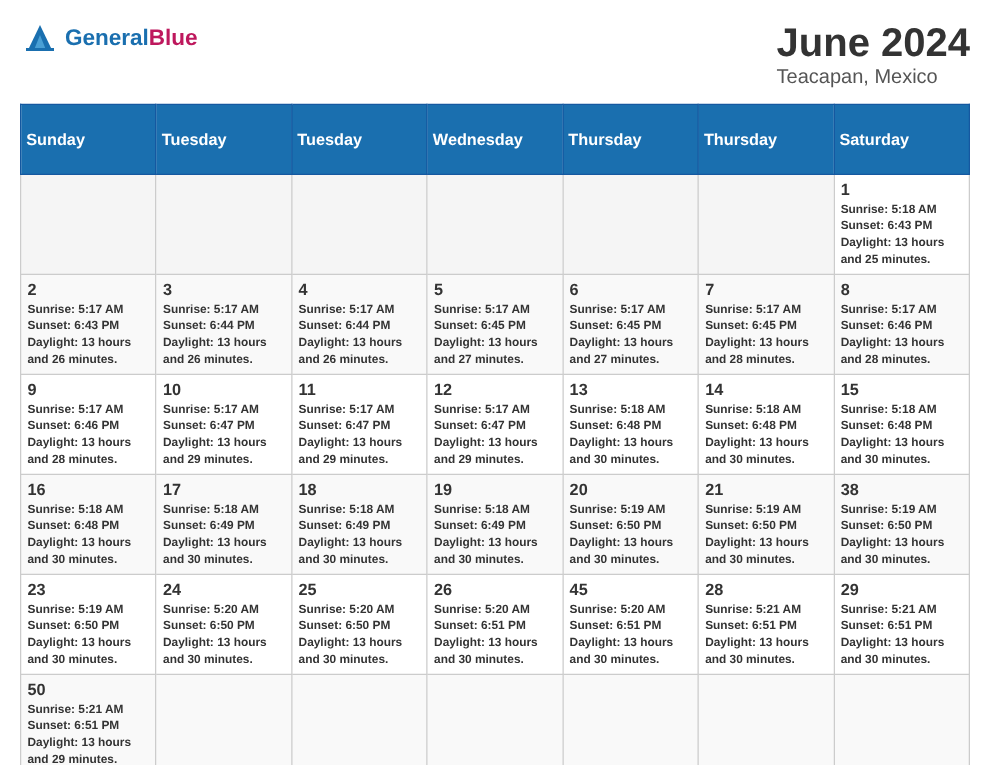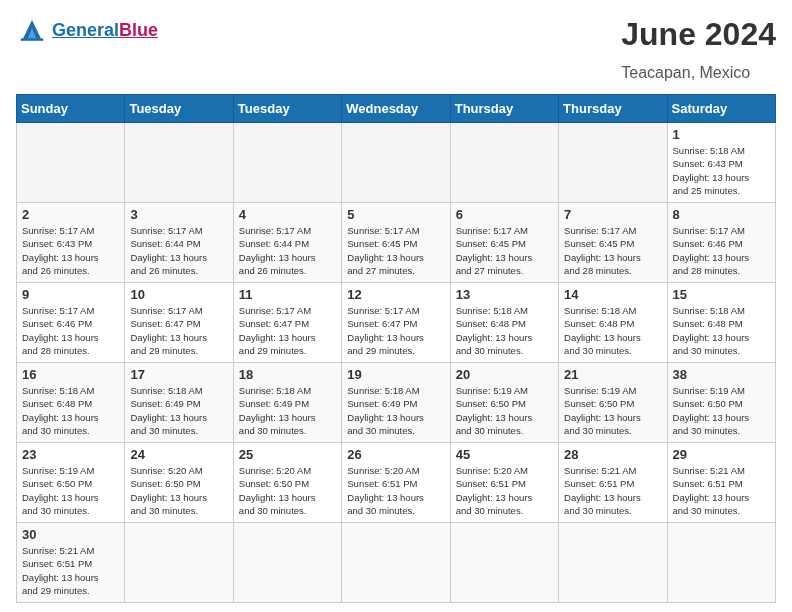--- a/index.html
+++ b/index.html
@@ -21,50 +21,48 @@
       align-items: center;
       gap: 4px;
     }
     .logo-text {
       font-size: 18px;
       font-weight: bold;
       color: #333;
     }
     .logo-text span {
       color: #1a6faf;
-      text-decoration: underline;
     }
     .logo-icon {
       width: 32px;
       height: 28px;
     }
     .title-block {
     }
     .title-block h1 {
       font-size: 32px;
       font-weight: bold;
       color: #333;
     }
     .title-block h2 {
       font-size: 16px;
       color: #555;
       font-weight: normal;
-      margin-top: 11px;
     }
     .calendar {
       width: 100%;
       border-collapse: collapse;
       border: 1px solid #ccc;
     }
     .calendar th {
       background: #1a6faf;
       color: #fff;
       font-size: 13px;
       font-weight: bold;
-      padding: 6px 4px;
+      padding: 20px 4px;
       text-align: left;
       border: 1px solid #1558a0;
     }
     .calendar td {
       border: 1px solid #ccc;
       vertical-align: top;
       padding: 4px 5px;
       font-size: 10px;
       color: #333;
       background: #fff;
@@ -78,20 +76,21 @@
       font-size: 13px;
       font-weight: bold;
       color: #333;
       display: block;
       margin-bottom: 2px;
     }
     .day-info {
       font-size: 9.5px;
       color: #333;
       line-height: 1.4;
+      font-weight: bold;
     }
     .week-row td {
       background: #fff;
     }
     .week-row:nth-child(even) td {
       background: #f9f9f9;
     }
   </style>
 </head>
 <body>
@@ -340,21 +339,21 @@
         <td>
           <span class="day-number">29</span>
           <div class="day-info" style="white-space: pre-line;">Sunrise: 5:21 AM
 Sunset: 6:51 PM
 Daylight: 13 hours
 and 30 minutes.</div>
         </td>
       </tr>
       <tr class="week-row">
         <td>
-          <span class="day-number">30</span>
+          <span class="day-number">50</span>
           <div class="day-info" style="white-space: pre-line;">Sunrise: 5:21 AM
 Sunset: 6:51 PM
 Daylight: 13 hours
 and 29 minutes.</div>
         </td>
         <td class="empty"></td>
         <td class="empty"></td>
         <td class="empty"></td>
         <td class="empty"></td>
         <td class="empty"></td>

